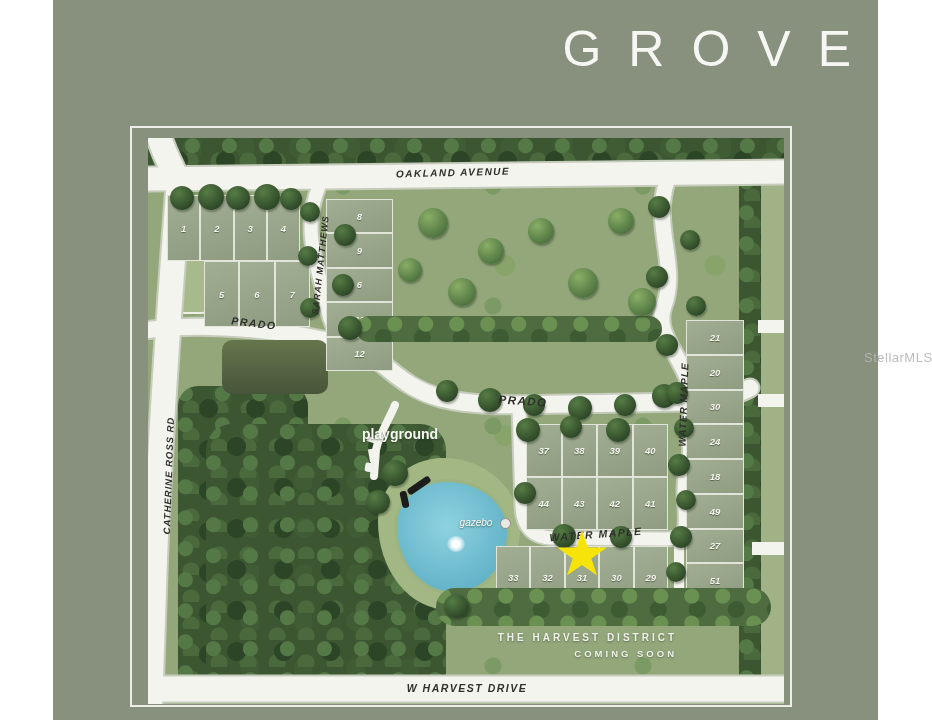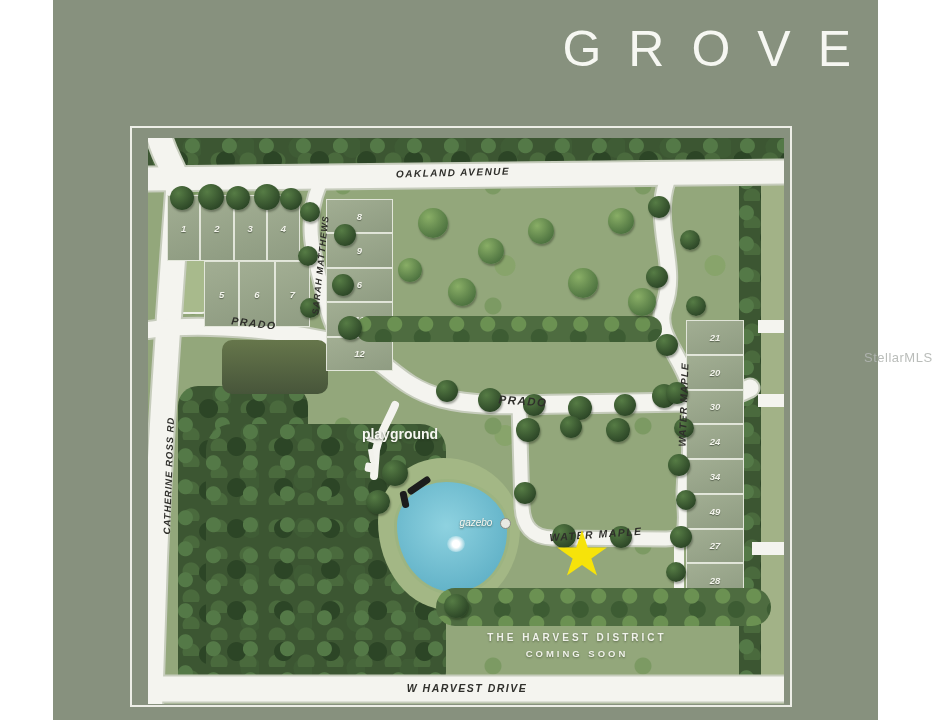--- a/index.html
+++ b/index.html
@@ -46,21 +46,21 @@
   #block-a2{left:56px;top:123px;width:106px;height:66px;grid-template-columns:repeat(3,1fr);}
   #block-b {left:178px;top:61px;width:67px;height:172px;grid-template-rows:repeat(5,1fr);}
   #block-c {left:266px;top:196px;width:245px;height:63px;grid-template-columns:repeat(8,1fr);}
   #block-d {left:538px;top:182px;width:58px;height:278px;grid-template-rows:repeat(8,1fr);}
   #block-e {left:253px;top:276px;width:103px;height:71px;grid-template-columns:repeat(3,1fr);}
   #block-f {left:378px;top:286px;width:142px;height:106px;grid-template-columns:repeat(4,1fr);grid-template-rows:repeat(2,1fr);}
   #block-g {left:348px;top:408px;width:172px;height:63px;grid-template-columns:repeat(5,1fr);}
   
   .street{color:#2f2f2b;font-weight:bold;font-style:italic;text-align:center;letter-spacing:1.5px;z-index:20;}
   .poi{color:#f6f7f1;text-align:center;z-index:20;text-shadow:0 1px 2px rgba(30,40,25,.6);}
-  .banner{color:#f0f2ea;font-weight:bold;text-align:center;letter-spacing:3px;z-index:20;
+  .banner{color:#f0f2ea;font-weight:bold;text-align:right;letter-spacing:3px;z-index:20;
           text-shadow:0 1px 2px rgba(30,40,25,.45);}
   
   .lawn{left:230px;top:320px;width:142px;height:152px;background:#a3b785;border-radius:46% 54% 50% 50%/42% 46% 54% 58%;}
   .pond{left:246px;top:341px;width:116px;height:116px;z-index:6;
         background:radial-gradient(circle at 45% 40%, #8ed2e0, #5fb0c6 80%);
         border:3px solid #9cb481;border-radius:45% 55% 48% 52%/40% 45% 55% 60%;}
   .fountain{left:50px;top:54px;width:18px;height:16px;border-radius:50%;
         background:radial-gradient(circle, #ffffff 30%, rgba(255,255,255,.15) 75%);}
   .star{left:408px;top:392px;width:52px;height:50px;background:#f6e30a;z-index:30;
         clip-path:polygon(50% 0%,61% 35%,98% 35%,68% 57%,79% 91%,50% 70%,21% 91%,32% 57%,2% 35%,39% 35%);
@@ -139,24 +139,41 @@
     <div class="cell">9</div>
     <div class="cell">6</div>
     <div class="cell">11</div>
     <div class="cell">12</div>
   </div>
   <div class="block zlots" id="block-d">
     <div class="cell">21</div>
     <div class="cell">20</div>
     <div class="cell">30</div>
     <div class="cell">24</div>
-    <div class="cell">34</div>
+    <div class="cell">18</div>
     <div class="cell">49</div>
     <div class="cell">27</div>
-    <div class="cell">28</div>
+    <div class="cell">51</div>
+  </div>
+  <div class="block zlots" id="block-f">
+    <div class="cell">37</div>
+    <div class="cell">38</div>
+    <div class="cell">39</div>
+    <div class="cell">40</div>
+    <div class="cell">44</div>
+    <div class="cell">43</div>
+    <div class="cell">42</div>
+    <div class="cell">41</div>
+  </div>
+  <div class="block zlots" id="block-g">
+    <div class="cell">33</div>
+    <div class="cell">32</div>
+    <div class="cell">31</div>
+    <div class="cell">30</div>
+    <div class="cell">29</div>
   </div>
 
   <div class="lawn"></div>
   <div class="pond">
     <div class="fountain"></div>
   </div>
   <div style="left:258px;top:344px;width:26px;height:7px;background:#1c1c1c;border-radius:3px;transform:rotate(-35deg);z-index:10;"></div>
   <div style="left:253px;top:353px;width:7px;height:17px;background:#1c1c1c;border-radius:3px;transform:rotate(-12deg);z-index:10;"></div>
   <div style="left:352px;top:380px;width:11px;height:11px;background:#e9e9e3;border:1px solid #8b8b84;border-radius:50%;z-index:11;"></div>
   <div style="left:219px;top:300px;width:13px;height:5px;background:#f2f2ec;transform:rotate(18deg);z-index:11;"></div>

